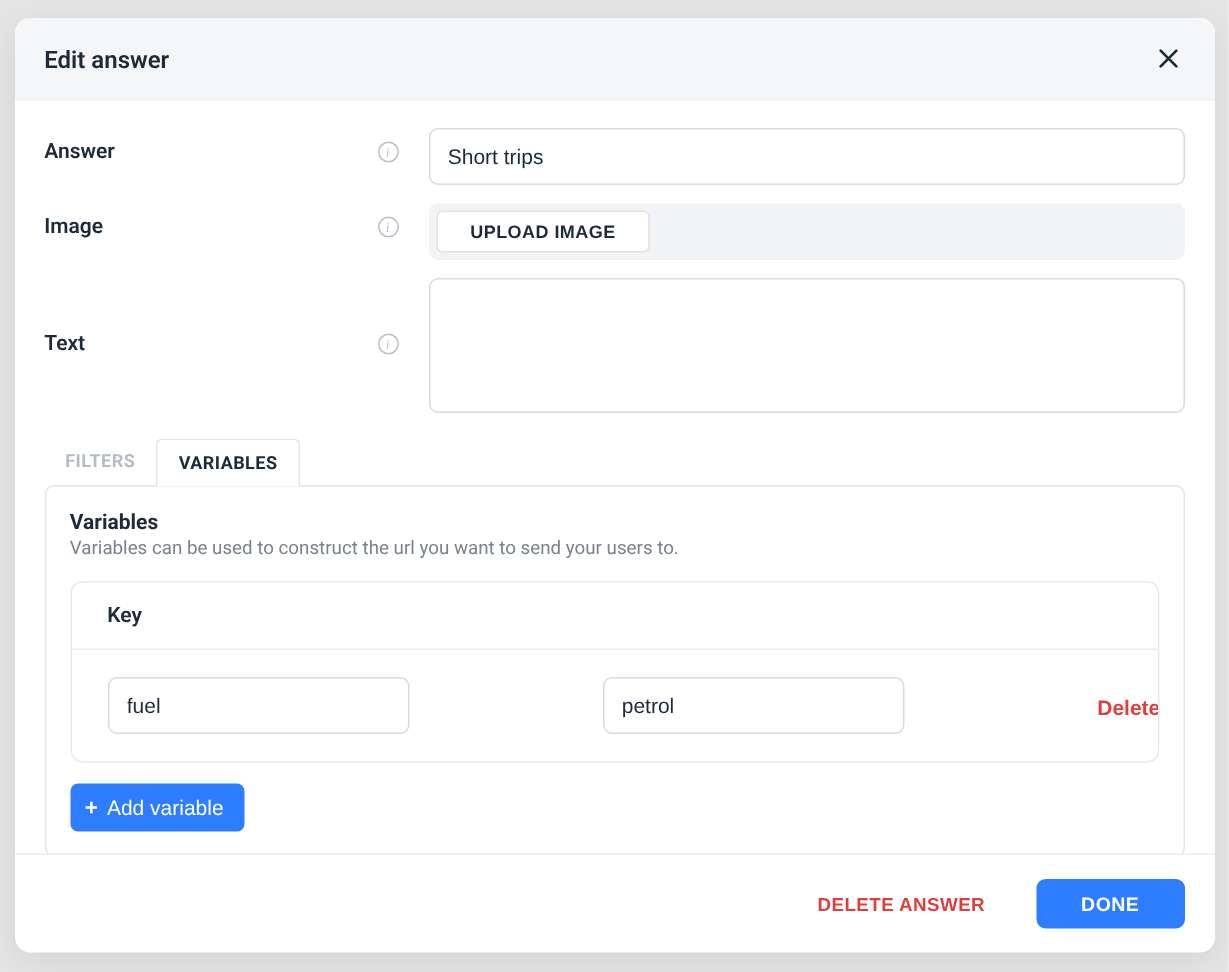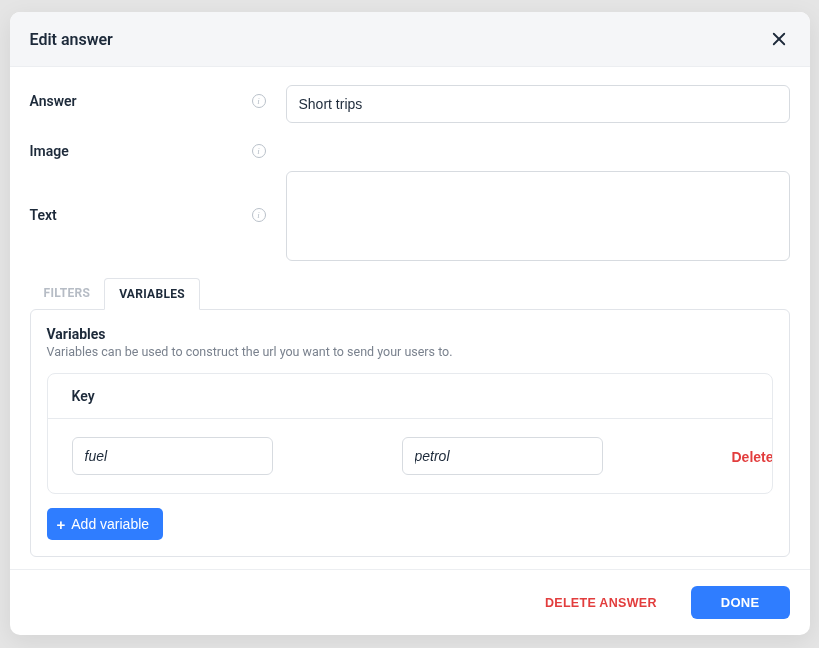--- a/index.html
+++ b/index.html
@@ -193,21 +193,20 @@
   .vars-row .col { font-weight: 400; }
   .vars-row input {
     width: 201px;
     height: 38px;
     border: 1px solid #d7dbe0;
     border-radius: 6px;
     padding: 0 12px;
     font-size: 14px;
     color: #1d2a3a;
     outline: none;
-    font-style: italic;
   }
   .vars-row .actions {
     flex: 1;
     text-align: right;
   }
   .link-danger {
     color: #e23d3d;
     font-size: 14px;
     font-weight: 600;
     background: none;
@@ -288,20 +287,25 @@
         </div>
         <div class="field-control">
           <input class="text-input" type="text" value="Short trips" style="">
         </div>
       </div>
 
       <div class="field-row">
         <div class="field-label">
           <span class="lbl">Image</span>
           <span class="info-icon">i</span>
+        </div>
+        <div class="field-control">
+          <div class="image-upload-bar">
+            <button class="upload-btn">UPLOAD IMAGE</button>
+          </div>
         </div>
       </div>
 
       <div class="field-row">
         <div class="field-label" style="padding-top:36px">
           <span class="lbl">Text</span>
           <span class="info-icon">i</span>
         </div>
         <div class="field-control">
           <textarea class="textarea" style=""></textarea>

